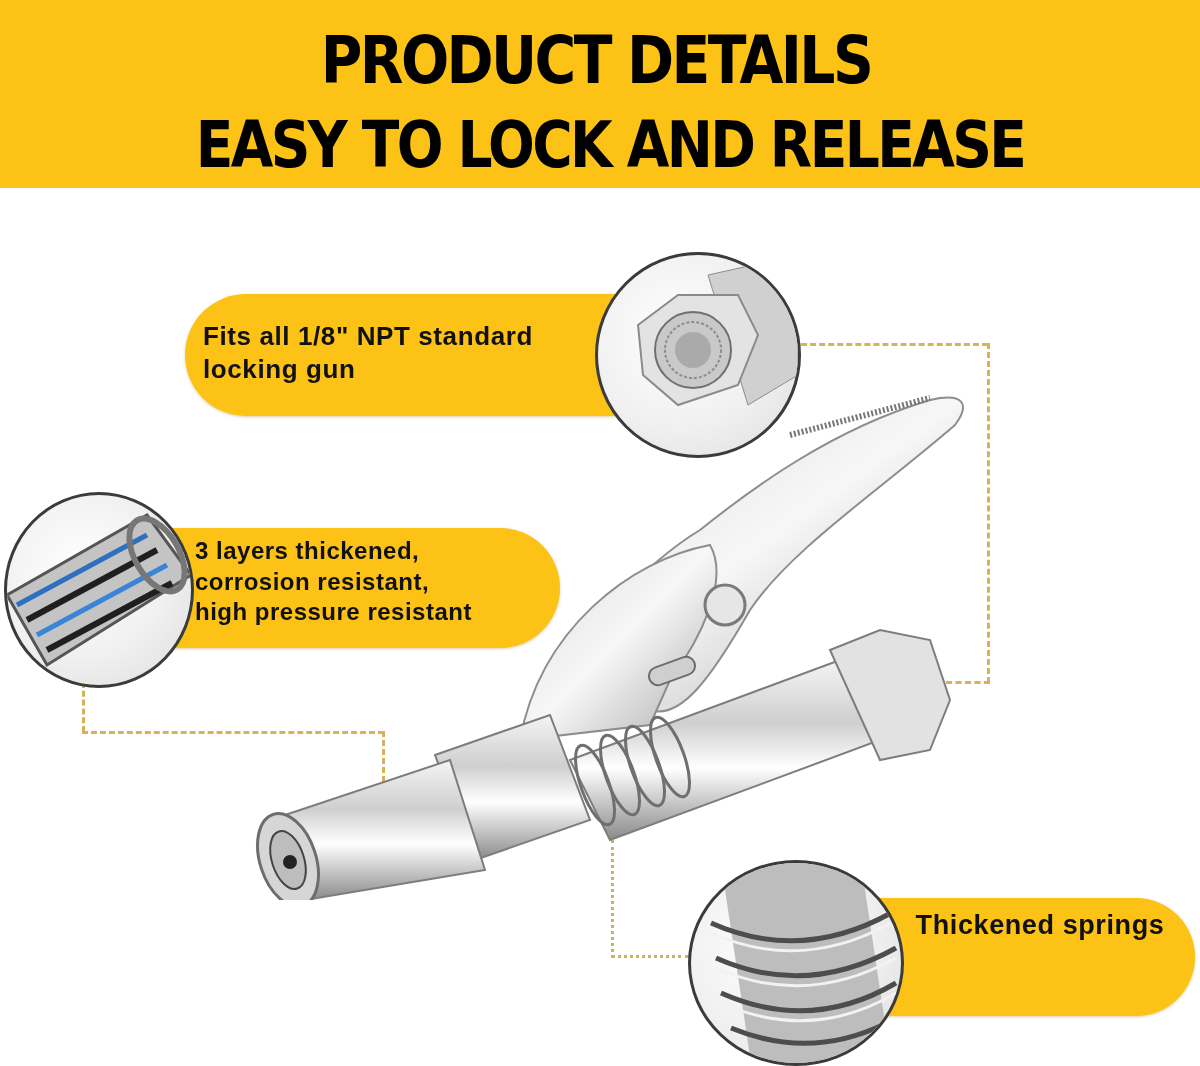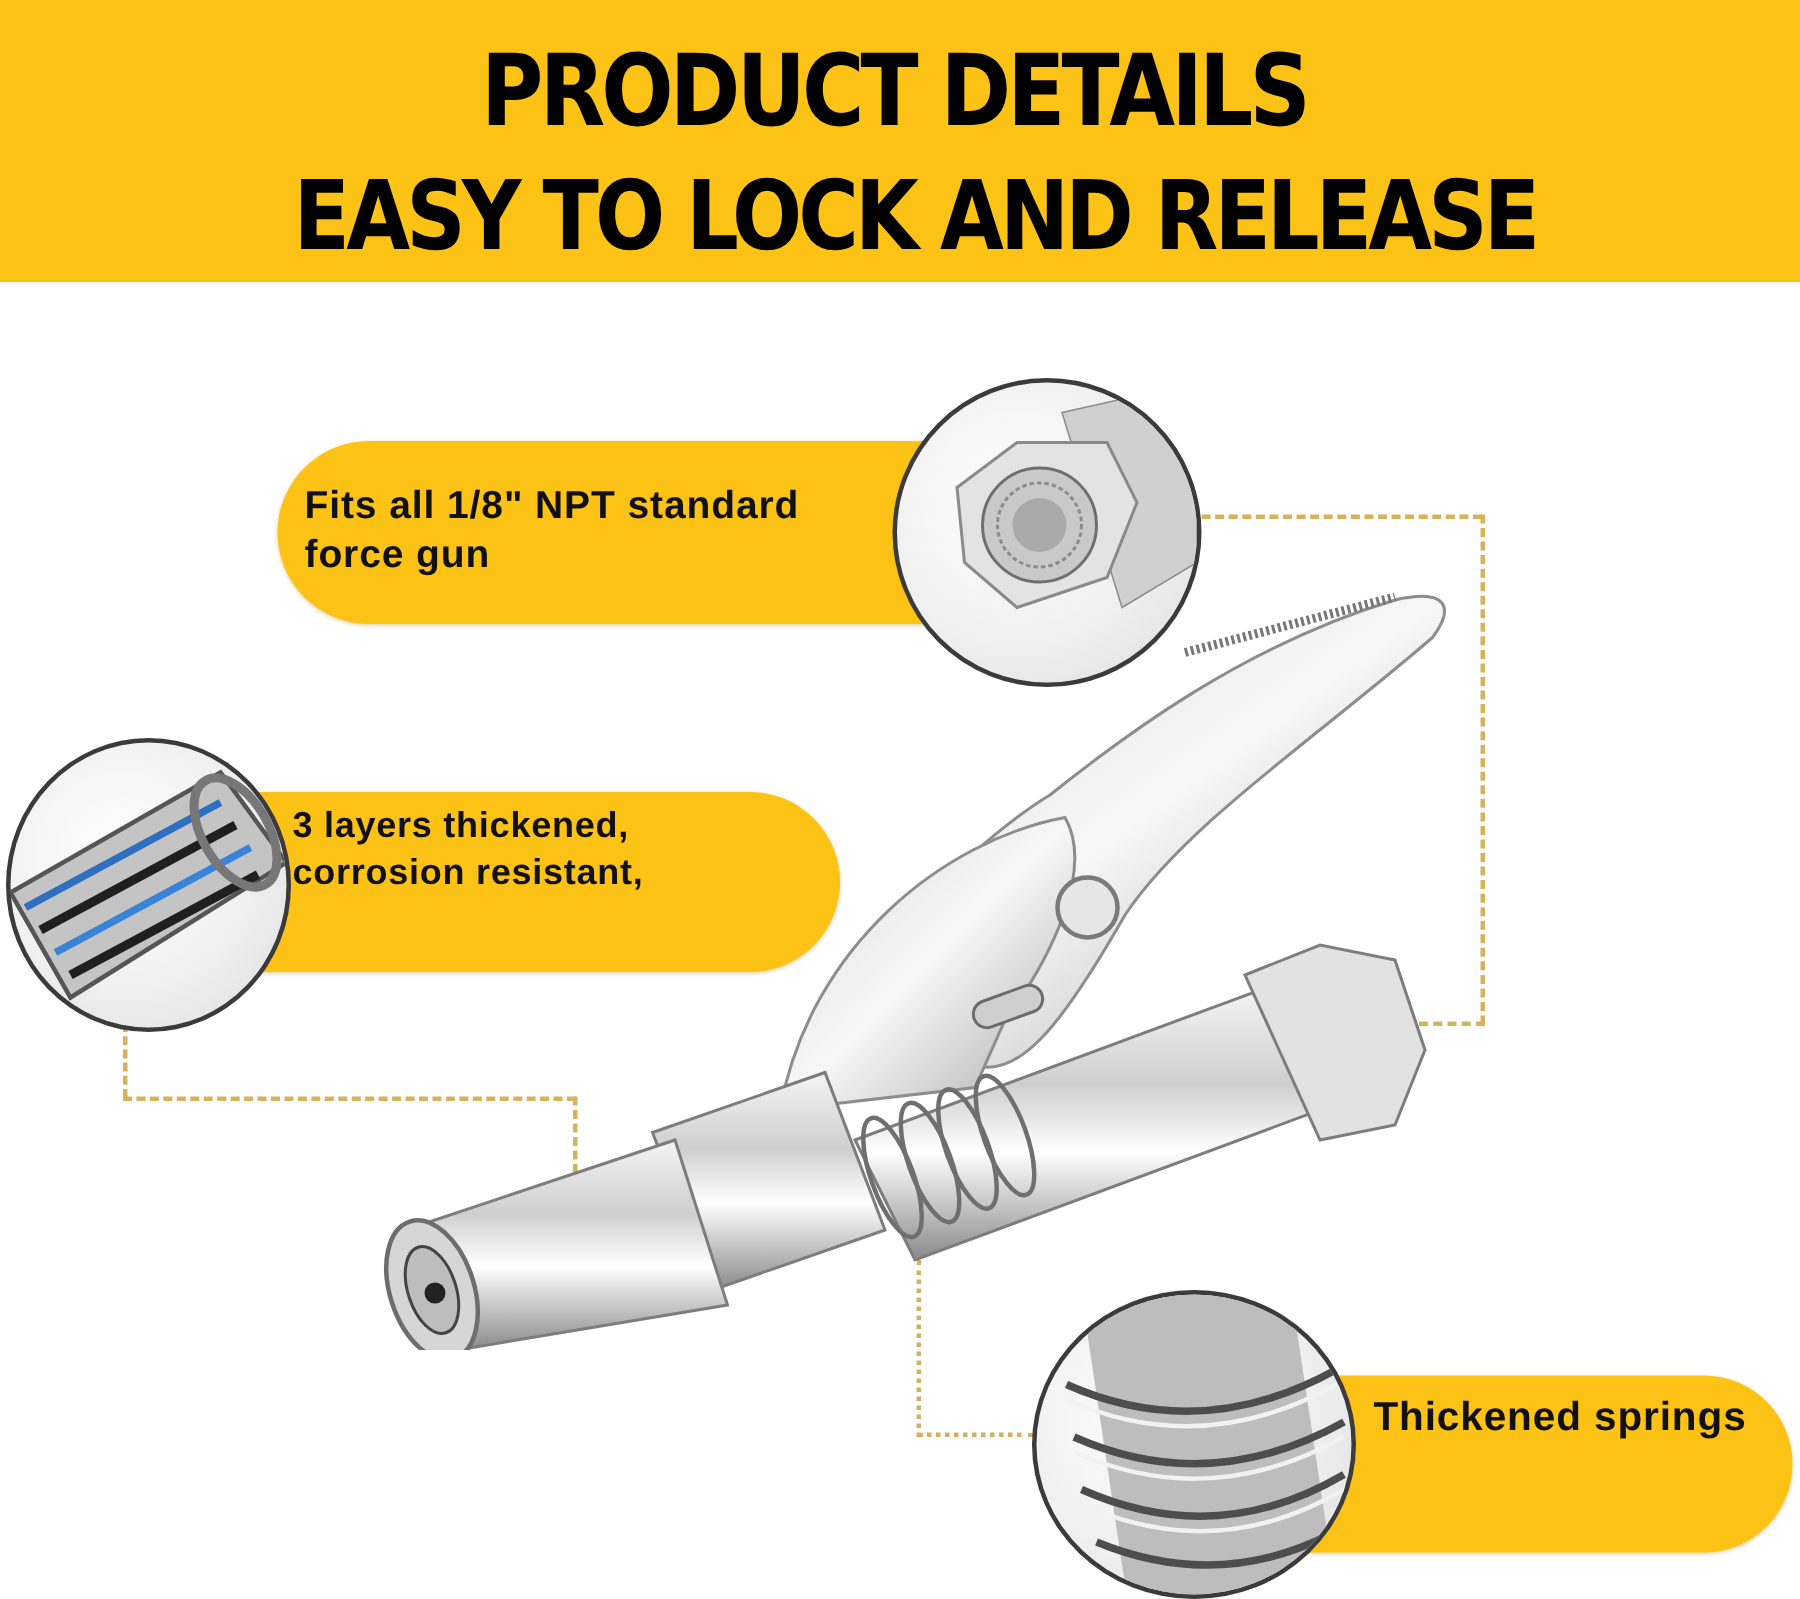--- a/index.html
+++ b/index.html
@@ -11,21 +11,21 @@
 
   .pill { position:absolute; background:#fdc216; box-shadow:0 1px 3px rgba(160,120,0,0.35); }
   .pill .txt { position:absolute; color:#111; font-family:"Liberation Sans", sans-serif; font-weight:bold; line-height:1.28; }
 
   .callout-1 { left:185px; top:294px; width:450px; height:122px; border-radius:61px 0 0 61px; }
   .callout-1 .txt { left:18px; top:26px; font-size:26px; letter-spacing:0.6px; }
 
   .callout-2 { left:150px; top:528px; width:410px; height:120px; border-radius:0 60px 60px 0; }
   .callout-2 .txt { left:45px; top:8px; width:340px; font-size:24px; text-align:left; letter-spacing:0.5px; }
 
-  .callout-3 { left:870px; top:898px; width:325px; height:118px; border-radius:0 59px 59px 0;margin-top:19px; }
+  .callout-3 { left:870px; top:898px; width:325px; height:118px; border-radius:0 59px 59px 0; }
   .callout-3 .txt { left:20px; top:10px; width:300px; font-size:27px; text-align:center; letter-spacing:0.6px; }
 
   .zoomcircle { position:absolute; border-radius:50%; border:3px solid #3b3b3b; overflow:hidden; background:radial-gradient(circle at 40% 40%, #ffffff 0%, #f0f0f0 55%, #dcdcdc 100%); }
   .zc-1 { left:595px; top:252px; width:200px; height:200px; }
   .zc-2 { left:4px; top:492px; width:184px; height:190px; }
   .zc-3 { left:688px; top:860px; width:210px; height:200px; }
 
   .dash { position:absolute; border-color:#d8b25a; }
   .dash.h { height:0; border-top:3px dashed #d8b25a; }
   .dash.v { width:0; border-left:3px dashed #d8b25a; }
@@ -90,37 +90,38 @@
 
   <path d="M40 440 L 220 380 L 255 490 L 75 520 Z" fill="url(#metal)" stroke="#7d7d7d" stroke-width="2"></path>
   <ellipse cx="58" cy="480" rx="28" ry="48" transform="rotate(-18 58 480)" fill="#d6d6d6" stroke="#6d6d6d" stroke-width="3"></ellipse>
   <ellipse cx="58" cy="480" rx="16" ry="30" transform="rotate(-18 58 480)" fill="#bdbdbd" stroke="#444" stroke-width="2"></ellipse>
   <circle cx="60" cy="482" r="7" fill="#222"></circle>
 </svg>
 
 <div class="pill callout-1">
   <div class="txt">
     <div>Fits all 1/8" NPT standard</div>
-    <div>force gun</div>
+    <div>locking gun</div>
   </div>
 </div>
 <div class="zoomcircle zc-1">
   <svg width="200" height="200" viewBox="0 0 200 200">
     <path d="M110 20 L 200 0 L 200 120 L 150 150 Z" fill="#d0d0d0" stroke="#8c8c8c"></path>
     <polygon points="40,70 80,40 140,40 160,80 140,130 80,150 45,120" fill="#e3e3e3" stroke="#8a8a8a" stroke-width="2"></polygon>
     <circle cx="95" cy="95" r="38" fill="#c9c9c9" stroke="#6f6f6f" stroke-width="2"></circle>
     <circle cx="95" cy="95" r="28" fill="none" stroke="#8c8c8c" stroke-width="2" stroke-dasharray="3 2"></circle>
     <circle cx="95" cy="95" r="18" fill="#aaaaaa"></circle>
   </svg>
 </div>
 
 <div class="pill callout-2">
   <div class="txt">
     <div>3 layers thickened,</div>
     <div>corrosion resistant,</div>
+    <div>high pressure resistant</div>
   </div>
 </div>
 <div class="zoomcircle zc-2">
   <svg width="184" height="190" viewBox="0 0 184 190">
     <path d="M0 100 L 140 20 L 184 80 L 40 170 Z" fill="#c4c4c4" stroke="#555" stroke-width="3"></path>
     <path d="M10 110 L 140 40" stroke="#2f6fbf" stroke-width="5"></path>
     <path d="M20 125 L 150 55" stroke="#1f1f1f" stroke-width="6"></path>
     <path d="M30 140 L 160 70" stroke="#3a84d8" stroke-width="5"></path>
     <path d="M40 155 L 165 88" stroke="#1f1f1f" stroke-width="6"></path>
     <ellipse cx="150" cy="60" rx="22" ry="40" transform="rotate(-30 150 60)" fill="none" stroke="#777" stroke-width="6"></ellipse>

